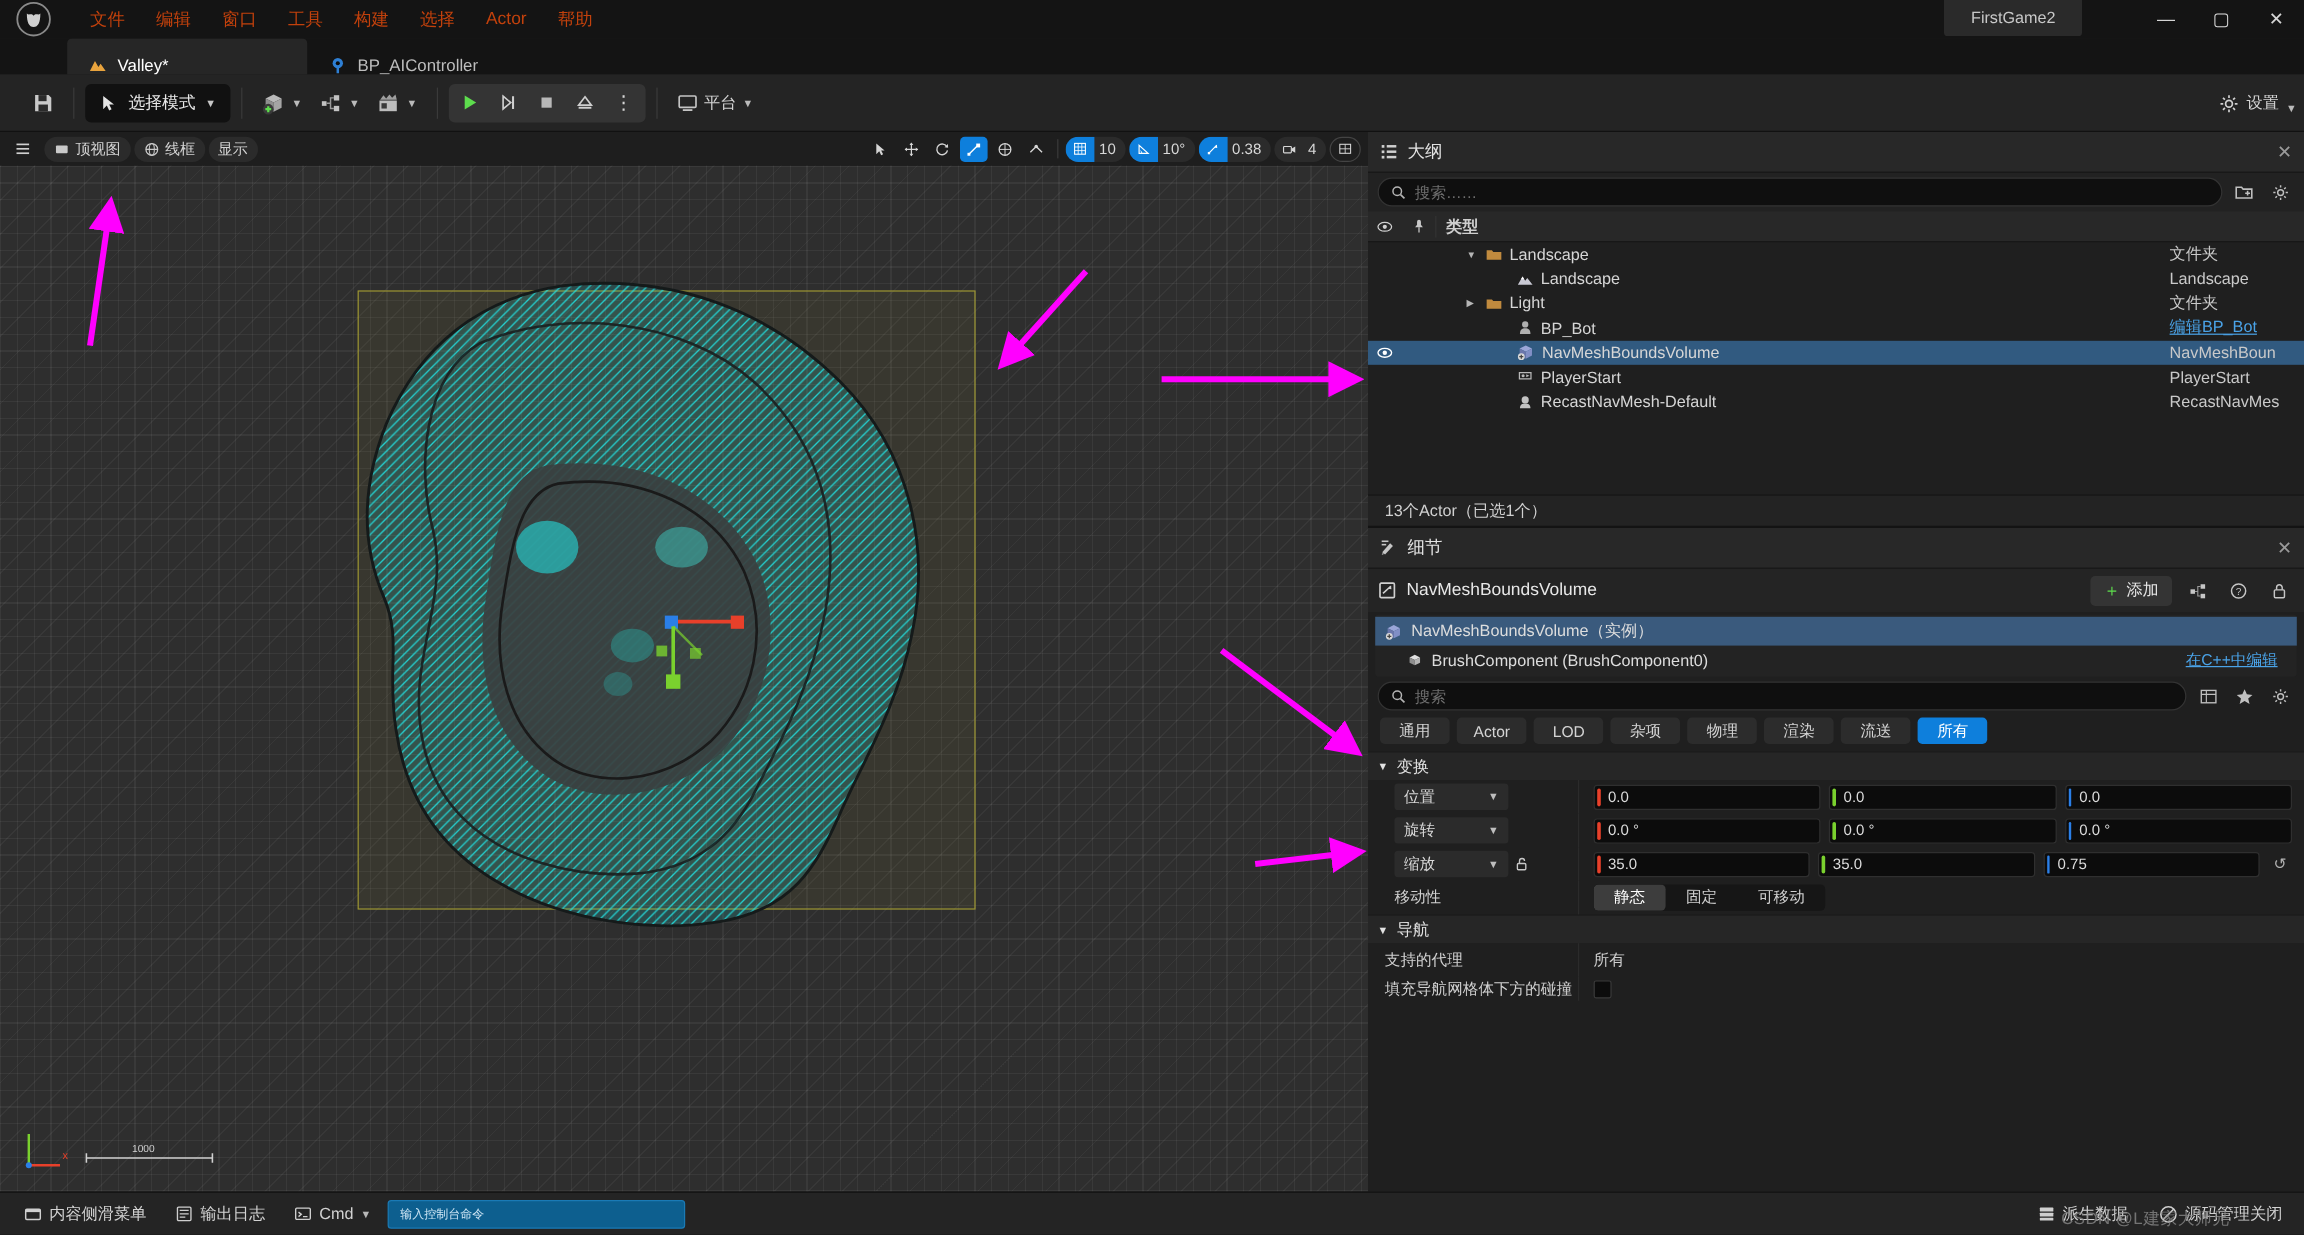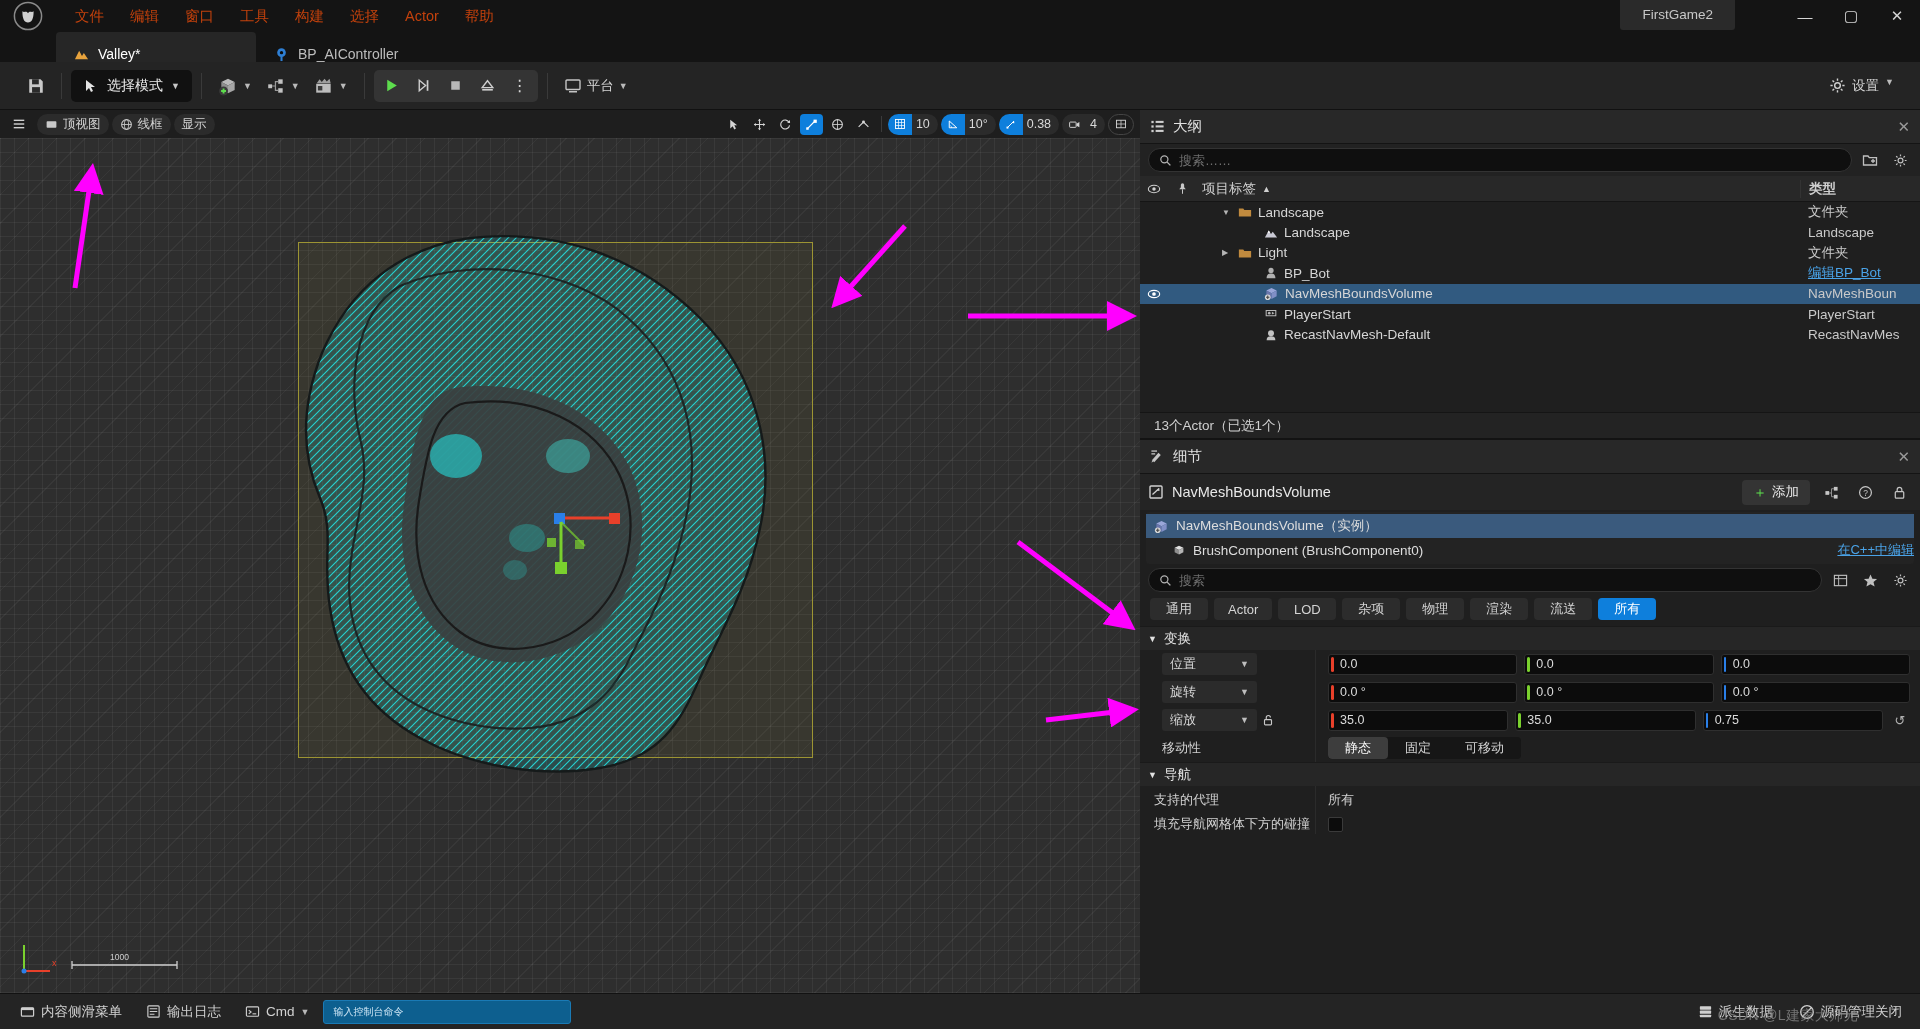--- a/index.html
+++ b/index.html
@@ -32,21 +32,21 @@
   .toolbar { height: 48px; background: #242424; display: flex; align-items: center; padding: 0 8px; flex: none;
       border-bottom: 1px solid #111; position: relative; }
   .tb-btn { height: 32px; min-width: 32px; display: flex; align-items: center; justify-content: center;
       gap: 5px; padding: 0 7px; border-radius: 4px; color: #d5d5d5; font-size: 13.5px; }
   .tb-sep { width: 1px; height: 26px; background: #3a3a3a; margin: 0 9px; }
   .mode-btn { background: #111; border-radius: 5px; height: 32px; padding: 0 12px; display:flex;
       align-items:center; gap:8px; font-size: 14px; color:#e8e8e8; }
   .chev { font-size: 9px; opacity: .85; }
   .play-group { display: flex; align-items: center; background: #343434; border-radius: 5px; height: 32px; padding: 0 2px; }
   .play-group .tb-btn { height: 28px; }
-  .settings-btn { position: absolute; right: 26px; display:flex; align-items:flex-start; gap:6px; font-size:13.5px; color:#d5d5d5;}
+  .settings-btn { position: absolute; right: 6px; display:flex; align-items:flex-end; gap:6px; font-size:13.5px; color:#d5d5d5;}
 
   
   .body { flex: 1; display: flex; min-height: 0; background: #1b1b1b; }
 
   
   .viewport-wrap { width: 1140px; display: flex; flex-direction: column; background: #0d0d0d; position: relative; flex:none; }
   .vp-toolbar { height: 28px; background: #1e1e1e; display: flex; align-items: center; padding: 0 4px; gap: 2px;
       position: relative; flex:none; }
   .vp-left { display: flex; align-items: center; gap: 3px; }
   .vp-chip { height: 21px; display: flex; align-items: center; gap: 5px; padding: 0 8px; border-radius: 11px;
@@ -115,21 +115,21 @@
 
   
   .details { flex:1; display:flex; flex-direction:column; background:#1f1f1f; min-height:0; }
   .det-top { height: 36px; display:flex; align-items:center; gap:8px; padding: 0 8px; background:#242424; flex:none;}
   .det-top .name { font-size: 14.5px; color:#e8e8e8; flex:1; display:flex; align-items:center; gap:8px;}
   .add-btn { height:25px; background:#343434; border-radius:4px; display:flex; align-items:center; gap:5px;
       padding:0 11px; font-size:13.5px; color:#e6e6e6; }
   .ic-btn { width:26px; height:25px; display:flex; align-items:center; justify-content:center; color:#c6c6c6; }
 
   .comp-tree { background:#232323; margin: 2px 6px 0 6px; border-radius:3px; padding: 2px 0; flex:none;}
-  .comp-row { height:24px; display:flex; align-items:center; gap:7px; padding: 0 0; font-size:13.5px; color:#ddd; }
+  .comp-row { height:24px; display:flex; align-items:center; gap:7px; padding: 0 16px; font-size:13.5px; color:#ddd; }
   .comp-row.sel { background:#3a5a7d; }
   .comp-row .tail { margin-left:auto; color:#4aa3e8; text-decoration:underline; font-size:13px;}
 
   .det-search { height:32px; display:flex; align-items:center; gap:6px; padding: 5px 8px; flex:none;}
   .filters { display:flex; flex-wrap:wrap; gap:6px; padding: 2px 10px 6px 10px; flex:none;}
   .f-chip { height:22px; min-width:58px; padding: 0 14px; border-radius:4px; background:#2c2c2c;
       display:flex; align-items:center; justify-content:center; font-size:13px; color:#d4d4d4; }
   .f-chip.on { background:#0e7fdc; color:#fff; }
 
   .prop-scroll { flex:1; overflow:hidden; }
@@ -546,24 +546,20 @@
             <svg viewBox="0 0 16 16" width="14" height="14">
                 <ellipse cx="8" cy="8" rx="6.5" ry="4.2" fill="none" stroke="#d0d0d0" stroke-width="1.2"></ellipse>
                 <circle cx="8" cy="8" r="2" fill="#d0d0d0"></circle>
               </svg>
           </div>
           <div class="ol-h-pin">
             <svg viewBox="0 0 16 16" width="13" height="13">
                 <path d="M8 1.5 a2 2 0 0 1 2 2 v3 l2 2.5 h-8 l2-2.5 v-3 a2 2 0 0 1 2-2z" fill="#c8c8c8"></path>
                 <line x1="8" y1="9" x2="8" y2="14.5" stroke="#c8c8c8" stroke-width="1.3"></line>
               </svg>
-          </div>
-          <div class="ol-h-label">
-            <span>项目标签</span>
-            <span style="font-size:9px">▲</span>
           </div>
           <div class="ol-h-type">类型</div>
         </div>
 
         <div class="ol-rows" id="outliner-rows">
             <div class="ol-row">
               <div class="ol-eye"></div>
               <div class="ol-pin"></div>
               <div class="ol-label" style="padding-left: 26px;">
                 <span class="tri">▼</span>

